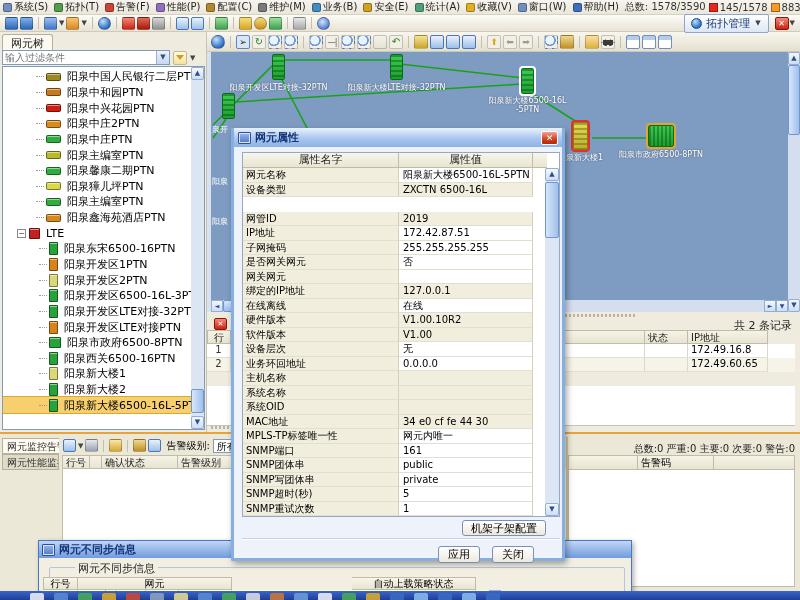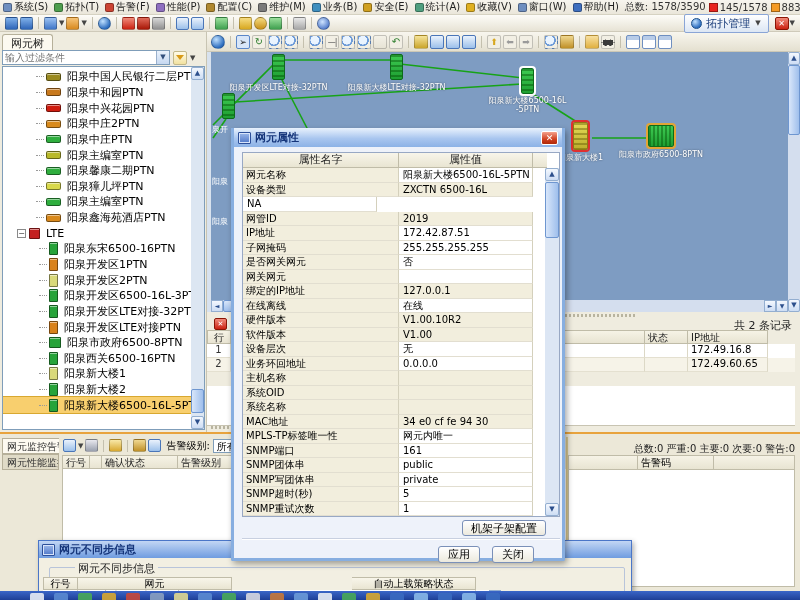--- a/index.html
+++ b/index.html
@@ -664,21 +664,20 @@
     <div id="prop-rows" style="position:relative;">
       <div class="prow">
           <div class="pname">网元名称</div>
           <div class="pval">阳泉新大楼6500-16L-5PTN</div>
         </div>
         <div class="prow ro">
           <div class="pname">设备类型</div>
           <div class="pval">ZXCTN 6500-16L</div>
         </div>
         <div class="prow">
-          <div class="pval">NA</div>
         </div>
         <div class="prow ro">
           <div class="pname">网管ID</div>
           <div class="pval">2019</div>
         </div>
         <div class="prow">
           <div class="pname">IP地址</div>
           <div class="pval">172.42.87.51</div>
         </div>
         <div class="prow">
@@ -715,30 +714,30 @@
         </div>
         <div class="prow">
           <div class="pname">业务环回地址</div>
           <div class="pval">0.0.0.0</div>
         </div>
         <div class="prow ro">
           <div class="pname">主机名称</div>
           <div class="pval"></div>
         </div>
         <div class="prow ro">
+          <div class="pname">系统名称</div>
+          <div class="pval"></div>
+        </div>
+        <div class="prow ro">
           <div class="pname">系统OID</div>
           <div class="pval"></div>
         </div>
         <div class="prow ro">
-          <div class="pname">系统名称</div>
-          <div class="pval"></div>
-        </div>
-        <div class="prow ro">
           <div class="pname">MAC地址</div>
-          <div class="pval">34 e0 cf fe 94 30</div>
+          <div class="pval">34 e0 cf fe 44 30</div>
         </div>
         <div class="prow">
           <div class="pname">MPLS-TP标签唯一性</div>
           <div class="pval">网元内唯一</div>
         </div>
         <div class="prow">
           <div class="pname">SNMP端口</div>
           <div class="pval">161</div>
         </div>
         <div class="prow">

